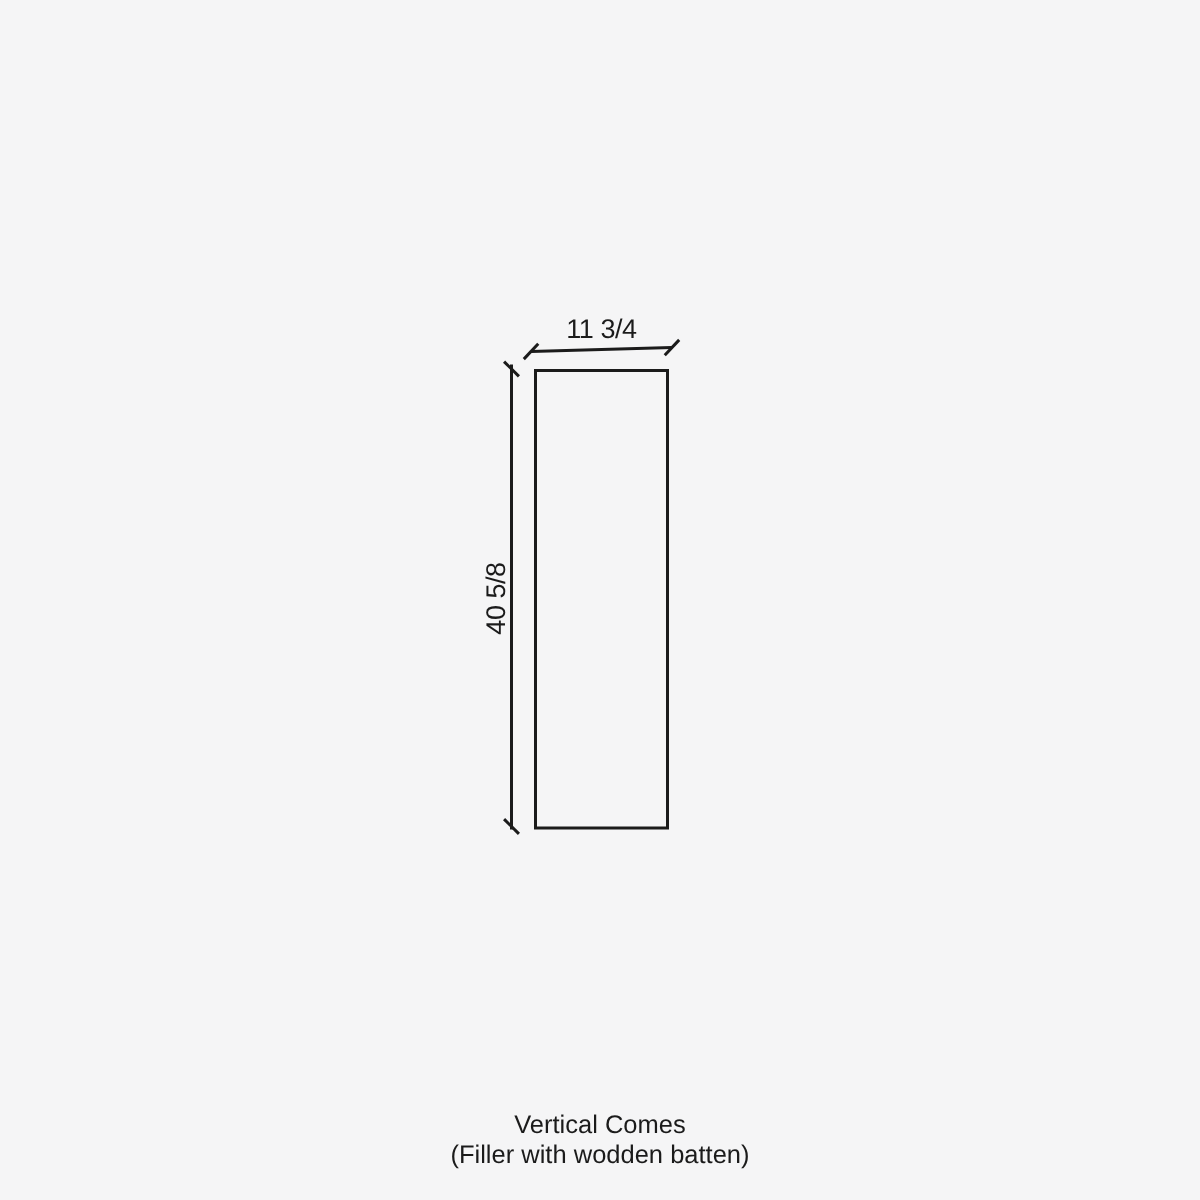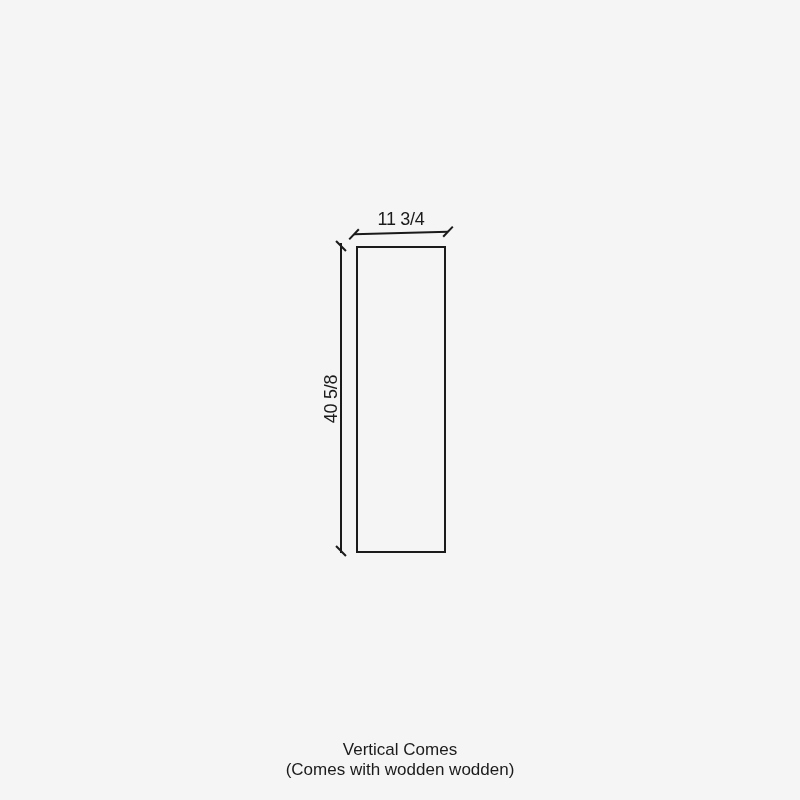--- a/index.html
+++ b/index.html
@@ -99,16 +99,16 @@
     <div class="tick tick-h-right"></div>
   </div>
 
   <div class="dim-line-v"></div>
   <div class="tick tick-v-top"></div>
   <div class="tick tick-v-bottom"></div>
   <div class="dim-label-left">40 5/8</div>
 
   <div class="caption">
     <div>Vertical Comes</div>
-    <div>(Comes with wodden wodden)</div>
+    <div>(Filler with wodden batten)</div>
   </div>
 
 </div>
 
 </body></html>

